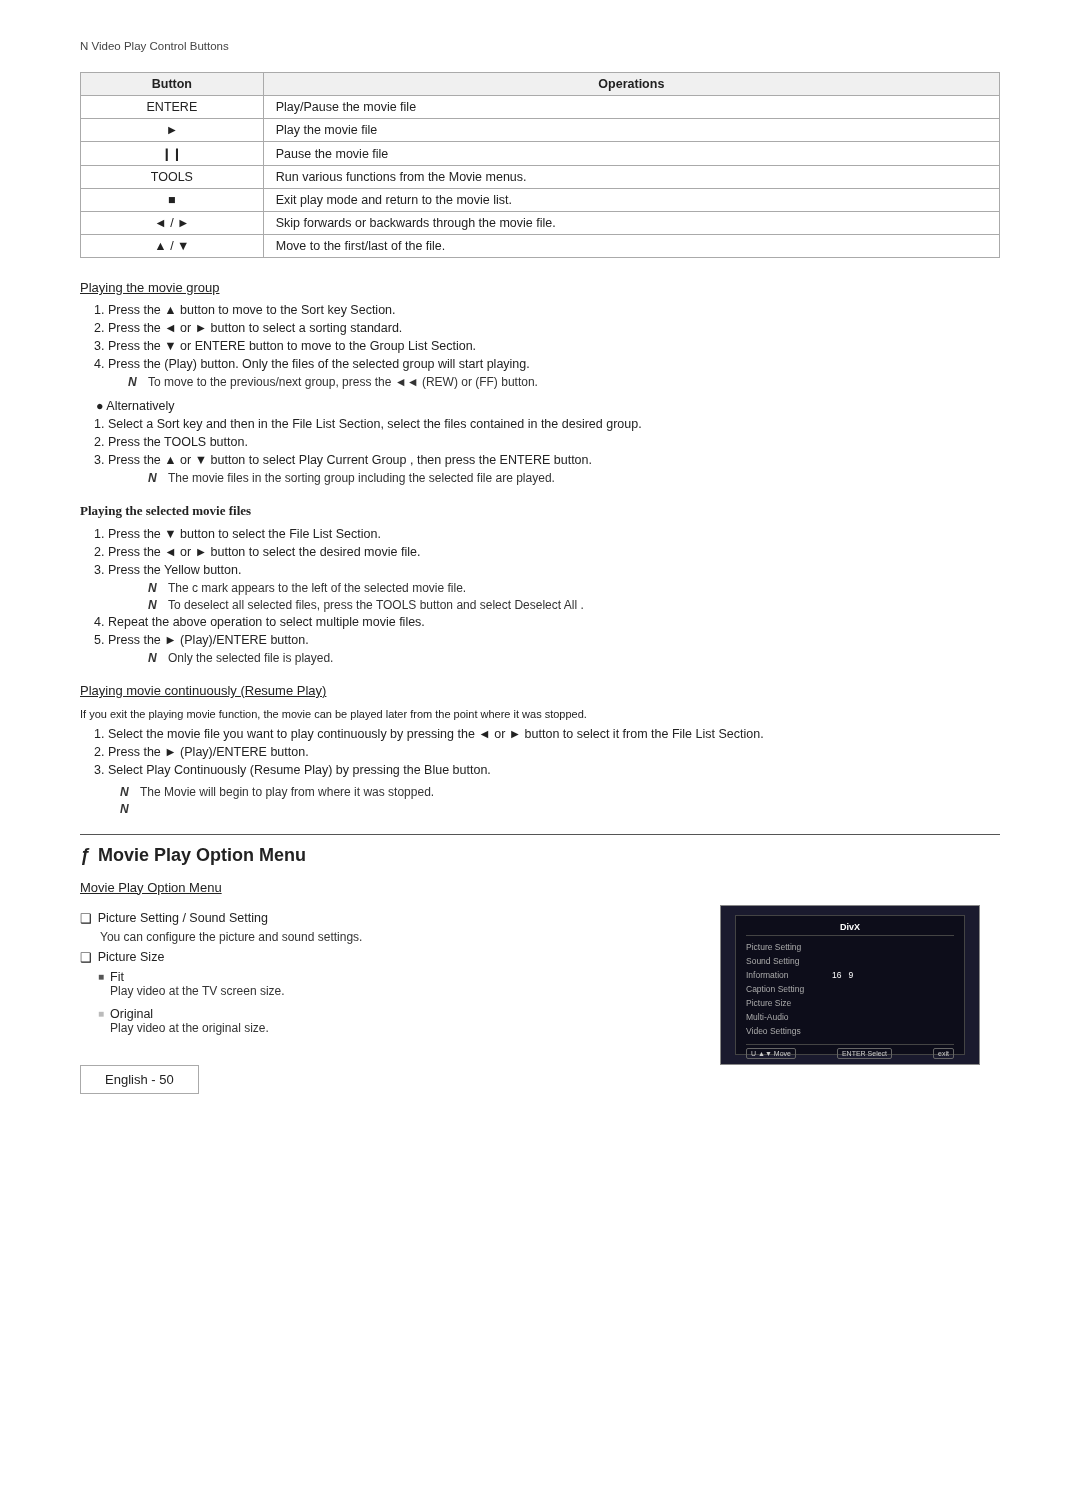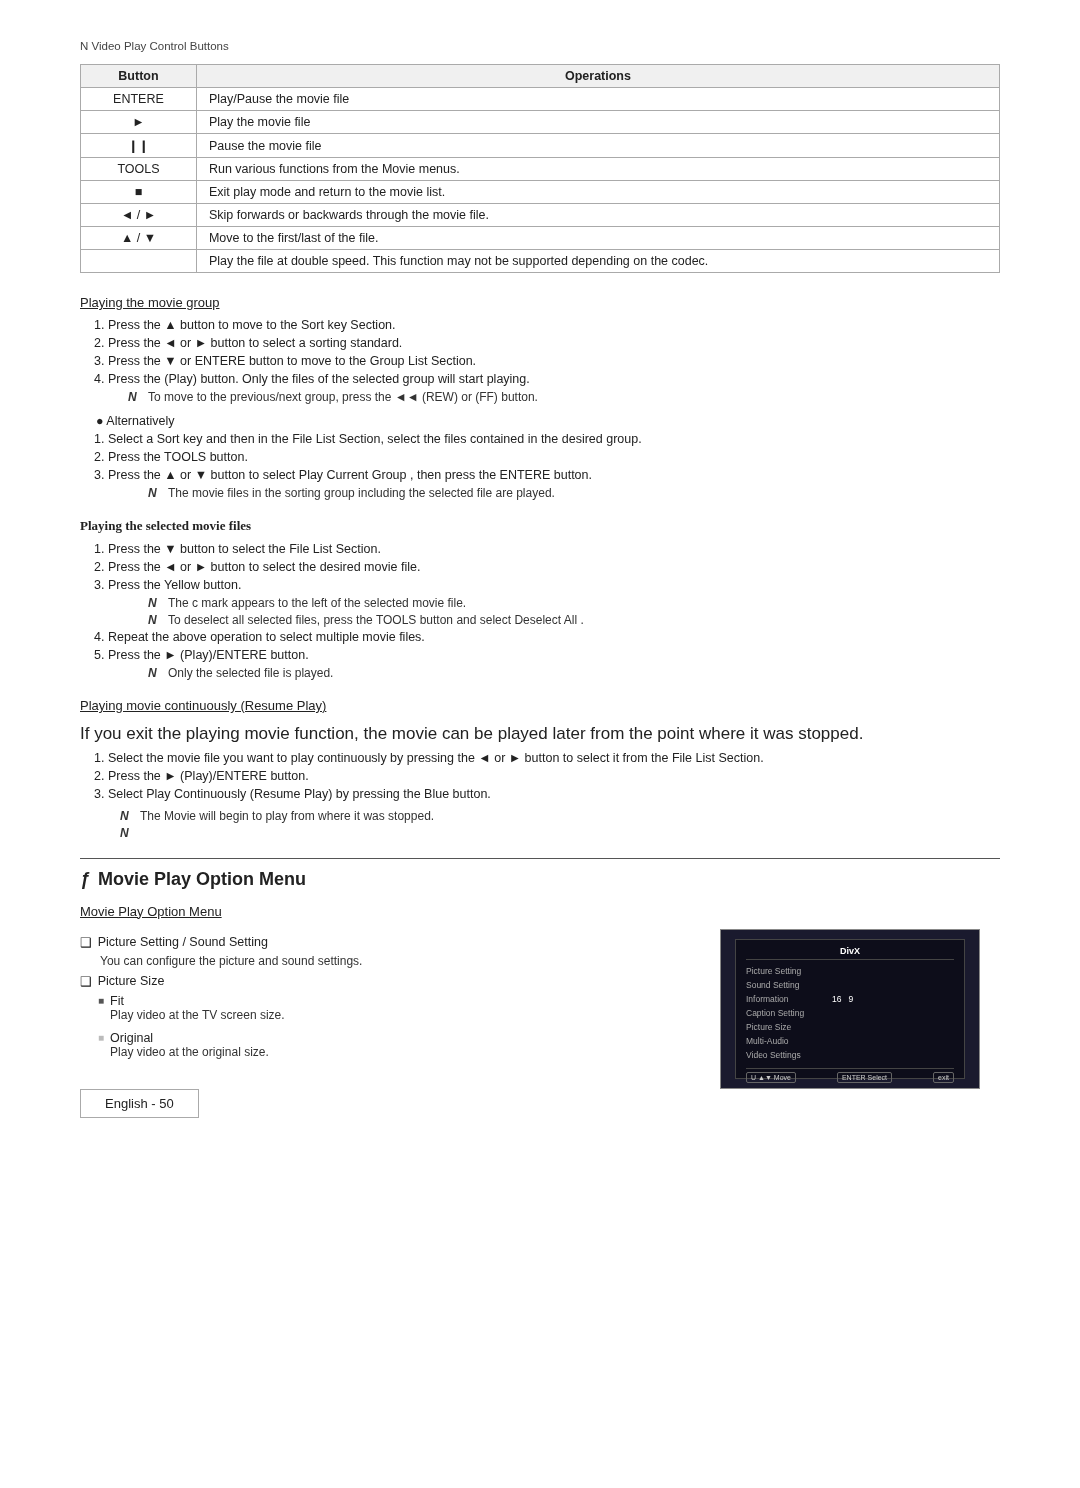--- a/index.html
+++ b/index.html
@@ -8,21 +8,21 @@
       font-size: 13px;
       color: #222;
       background: #fff;
       width: 1080px;
       min-height: 1488px;
       padding: 40px 80px 60px 80px;
     }
     .section-label {
       font-size: 11.5px;
       color: #444;
-      margin-bottom: 12px;
+      margin-bottom: 20px;
     }
     table.control-table {
       border-collapse: collapse;
       width: 100%;
       margin-bottom: 22px;
       font-size: 12.5px;
     }
     table.control-table th, table.control-table td {
       border: 1px solid #aaa;
       padding: 4px 12px;
@@ -202,21 +202,21 @@
     .footer {
       font-size: 13px;
     }
     .footer-box {
       display: inline-block;
       border: 1px solid #aaa;
       padding: 6px 24px;
       font-size: 13px;
     }
     p.body-text {
-      font-size: 17px;
+      font-size: 11px;
       margin-bottom: 4px;
       line-height: 1.5;
     }
     .sub-movie-title {
       font-size: 13px;
       text-decoration: underline;
       margin-top: 14px;
       margin-bottom: 6px;
     }
   </style>
@@ -254,24 +254,20 @@
         <td>Exit play mode and return to the movie list.</td>
       </tr>
       <tr>
         <td style="text-align: center; white-space: nowrap;">◄ / ►</td>
         <td>Skip forwards or backwards through the movie file.</td>
       </tr>
       <tr>
         <td style="text-align: center; white-space: nowrap;">▲ / ▼</td>
         <td>Move to the first/last of the file.</td>
       </tr>
-      <tr>
-        <td style="text-align: center; white-space: nowrap;"></td>
-        <td>Play the file at double speed. This function may not be supported depending on the codec.</td>
-      </tr>
     </tbody>
 </table>
 
 <div>
   <p class="subsection-title">Playing the movie group</p>
   <ol id="group-steps-list">
       <li>Press the ▲ button to move to the Sort key Section.</li>
       <li>Press the ◄ or ► button to select a sorting standard.</li>
       <li>Press the ▼ or ENTERE   button to move to the Group List Section.</li>
       <li>Press the  (Play) button. Only the files of the selected group will start playing.</li>

